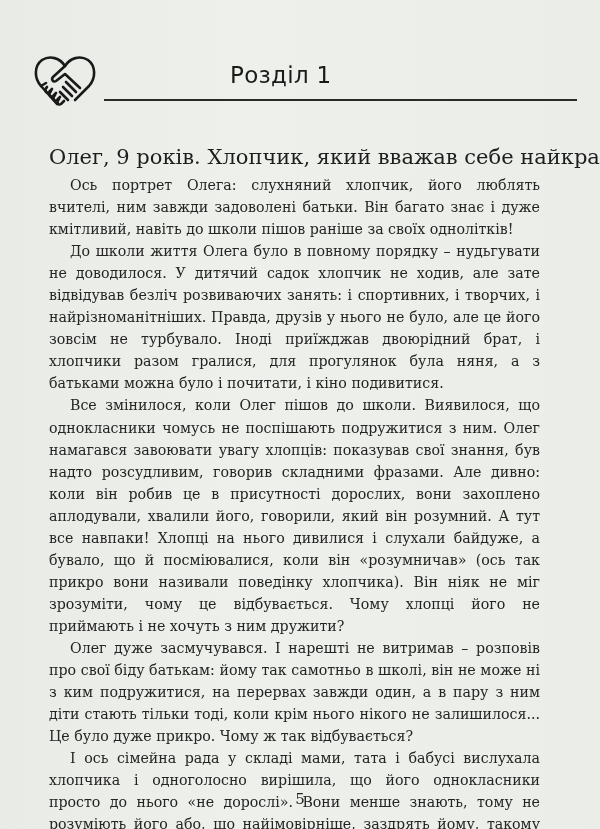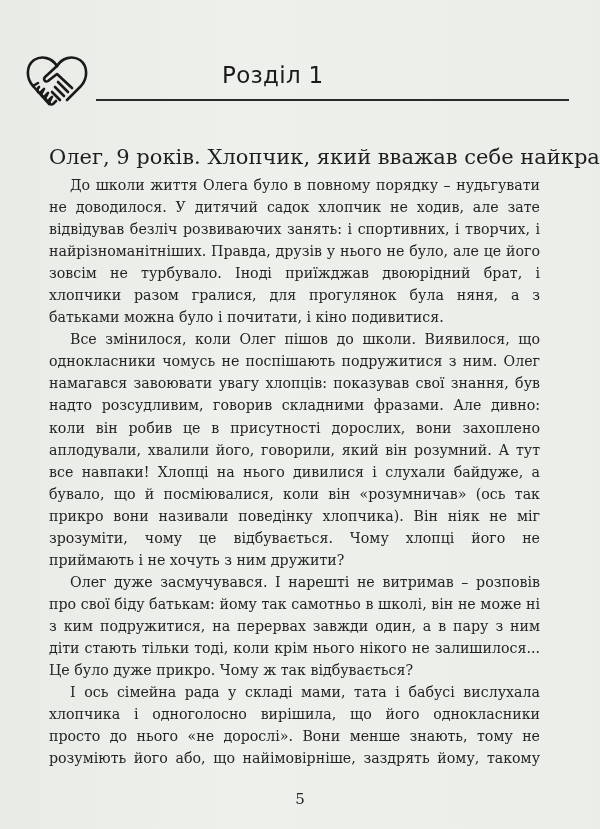--- a/index.html
+++ b/index.html
@@ -16,21 +16,21 @@
       color: #1e1e1e;
     }
     .page {
       position: absolute;
       left: 0; top: 0;
       width: 600px; height: 829px;
       background: linear-gradient(90deg, #e9ebe7 0%, #eef0ec 40%, #ebede9 100%);
     }
     .header {
       position: absolute;
-      left: 24px;
+      left: 32px;
       top: 52px;
       width: 520px;
       height: 60px;
     }
     .logo {
       position: absolute;
       left: 0;
       top: 0;
       width: 66px;
       height: 60px;
@@ -108,20 +108,21 @@
       <path d="M23 43 C20 46 22 50 25 48 L28 45"></path>
       <path d="M27 47 C24 50 26 54 29 52 L32 49"></path>
       <path d="M9 34 L14 31"></path>
     </svg>
     <div class="chapter-title">Розділ 1</div>
     <div class="header-rule"></div>
   </div>
 
   <div class="content">
     <div class="subtitle">Олег, 9 років. Хлопчик, який вважав себе найкращим</div>
+    <p class="para">Ось портрет Олега: слухняний хлопчик, його люблять вчителі, ним завжди задоволені батьки. Він багато знає і дуже кмітливий, навіть до школи пішов раніше за своїх однолітків!</p>
     <p class="para">До школи життя Олега було в повному порядку – нудьгувати не доводилося. У дитячий садок хлопчик не ходив, але зате відвідував безліч розвиваючих занять: і спортивних, і творчих, і найрізноманітніших. Правда, друзів у нього не було, але це його зовсім не турбувало. Іноді приїжджав двоюрідний брат, і хлопчики разом гралися, для прогулянок була няня, а з батьками можна було і почитати, і кіно подивитися.</p>
     <p class="para">Все змінилося, коли Олег пішов до школи. Виявилося, що однокласники чомусь не поспішають подружитися з ним. Олег намагався завоювати увагу хлопців: показував свої знання, був надто розсудливим, говорив складними фразами. Але дивно: коли він робив це в присутності дорослих, вони захоплено аплодували, хвалили його, говорили, який він розумний. А тут все навпаки! Хлопці на нього дивилися і слухали байдуже, а бувало, що й посміювалися, коли він «розумничав» (ось так прикро вони називали поведінку хлопчика). Він ніяк не міг зрозуміти, чому це відбувається. Чому хлопці його не приймають і не хочуть з ним дружити?</p>
     <p class="para">Олег дуже засмучувався. І нарешті не витримав – розповів про свої біду батькам: йому так самотньо в школі, він не може ні з ким подружитися, на перервах завжди один, а в пару з ним діти стають тільки тоді, коли крім нього нікого не залишилося... Це було дуже прикро. Чому ж так відбувається?</p>
     <p class="para" style="text-align-last: justify;">І ось сімейна рада у складі мами, тата і бабусі вислухала хлопчика і одноголосно вирішила, що його однокласники просто до нього «не дорослі». Вони менше знають, тому не розуміють його або, що найімовірніше, заздрять йому, такому</p>
   </div>
 
   <div class="page-number">5</div>
 </div>
 
 </body></html>

